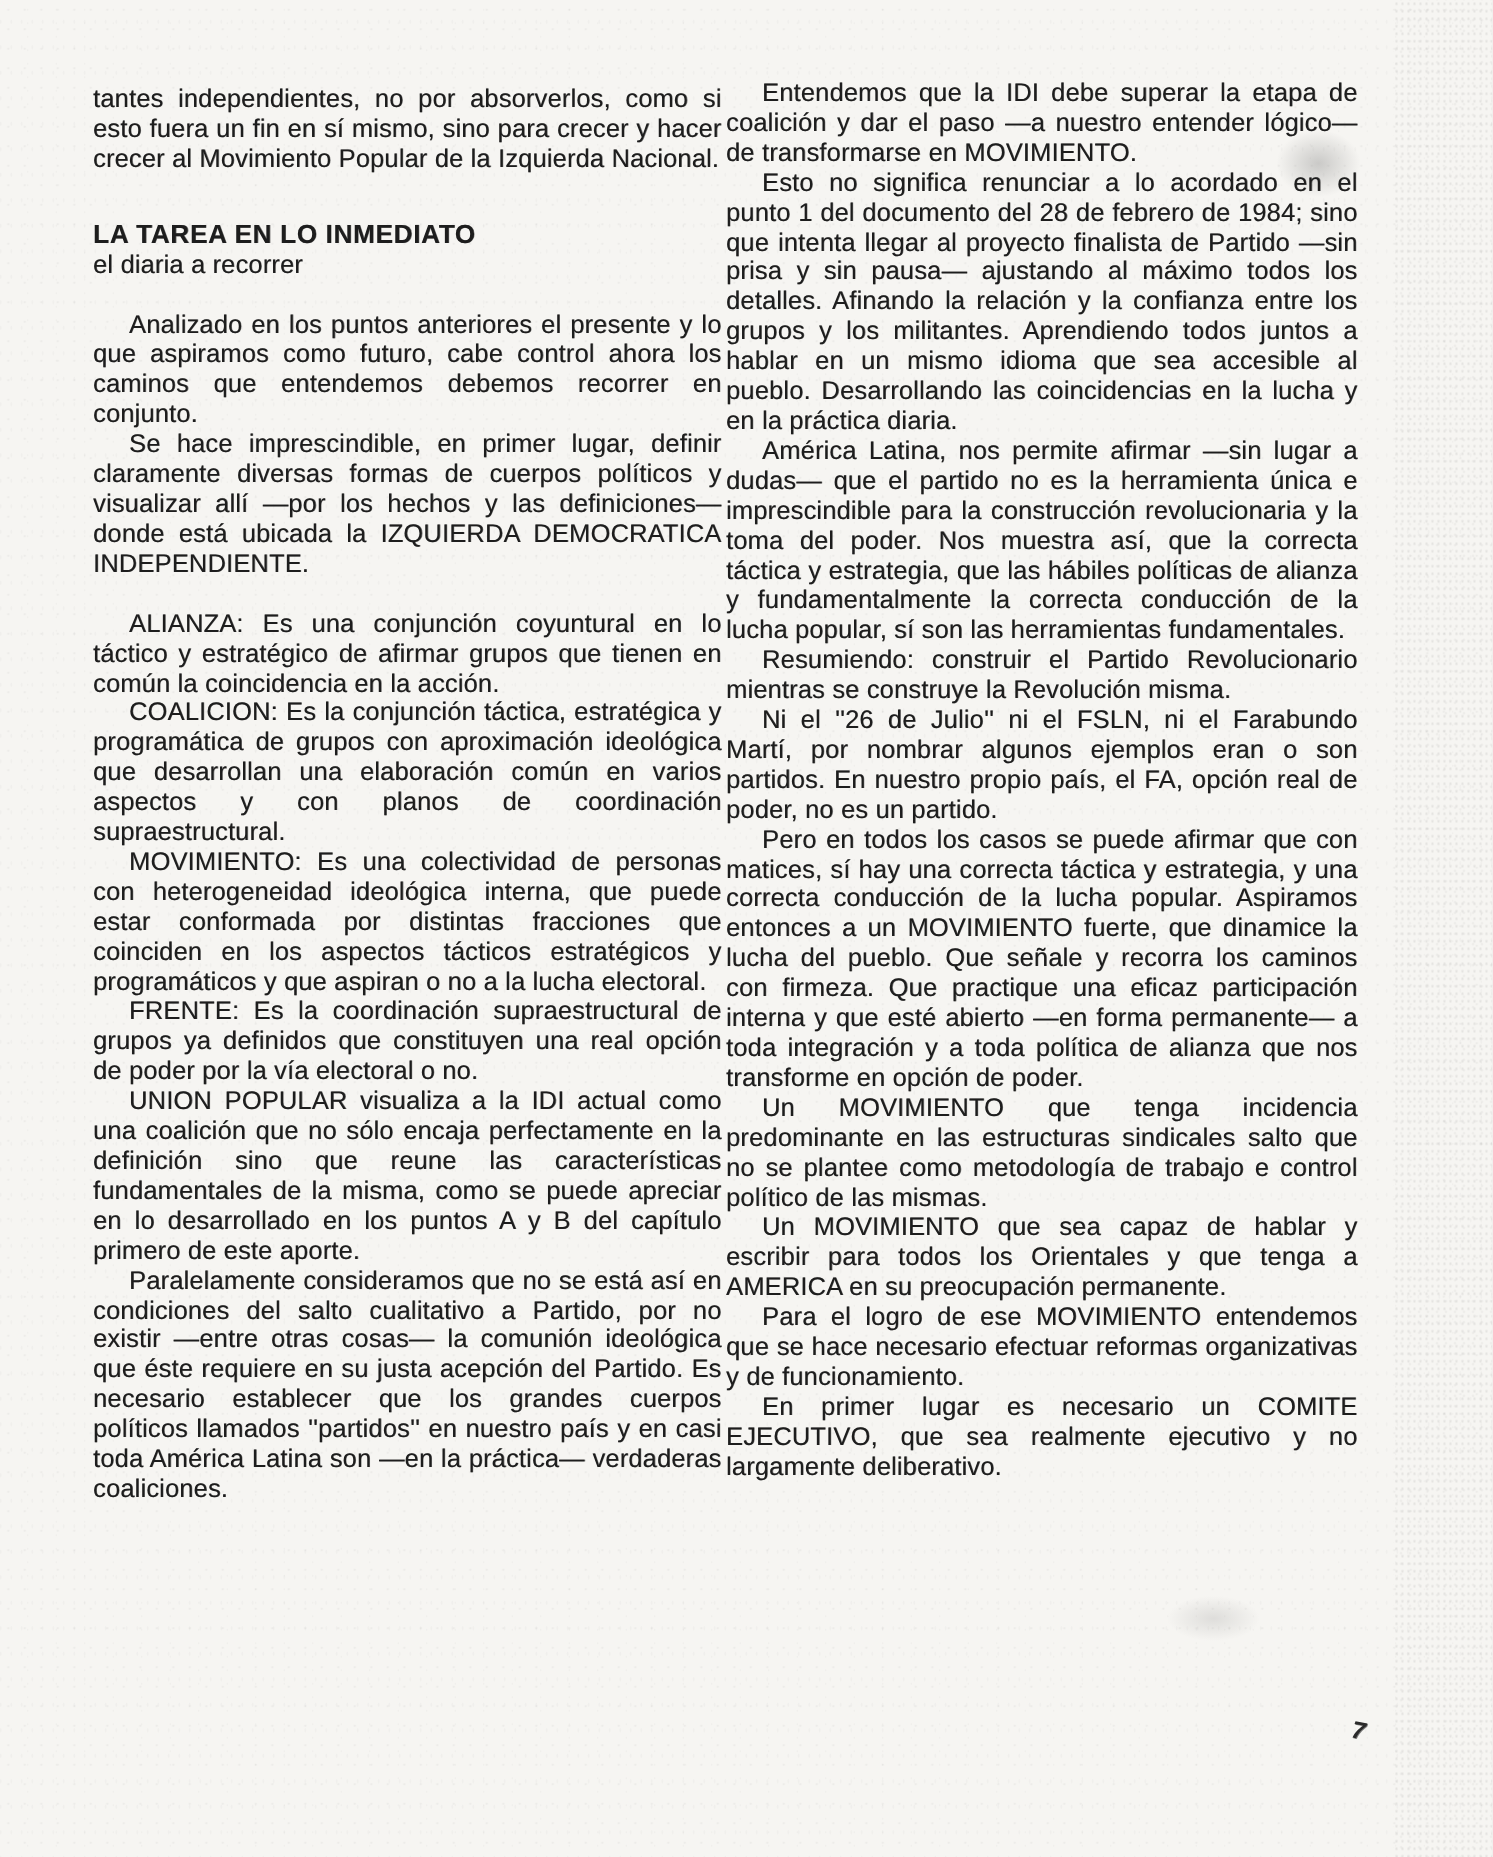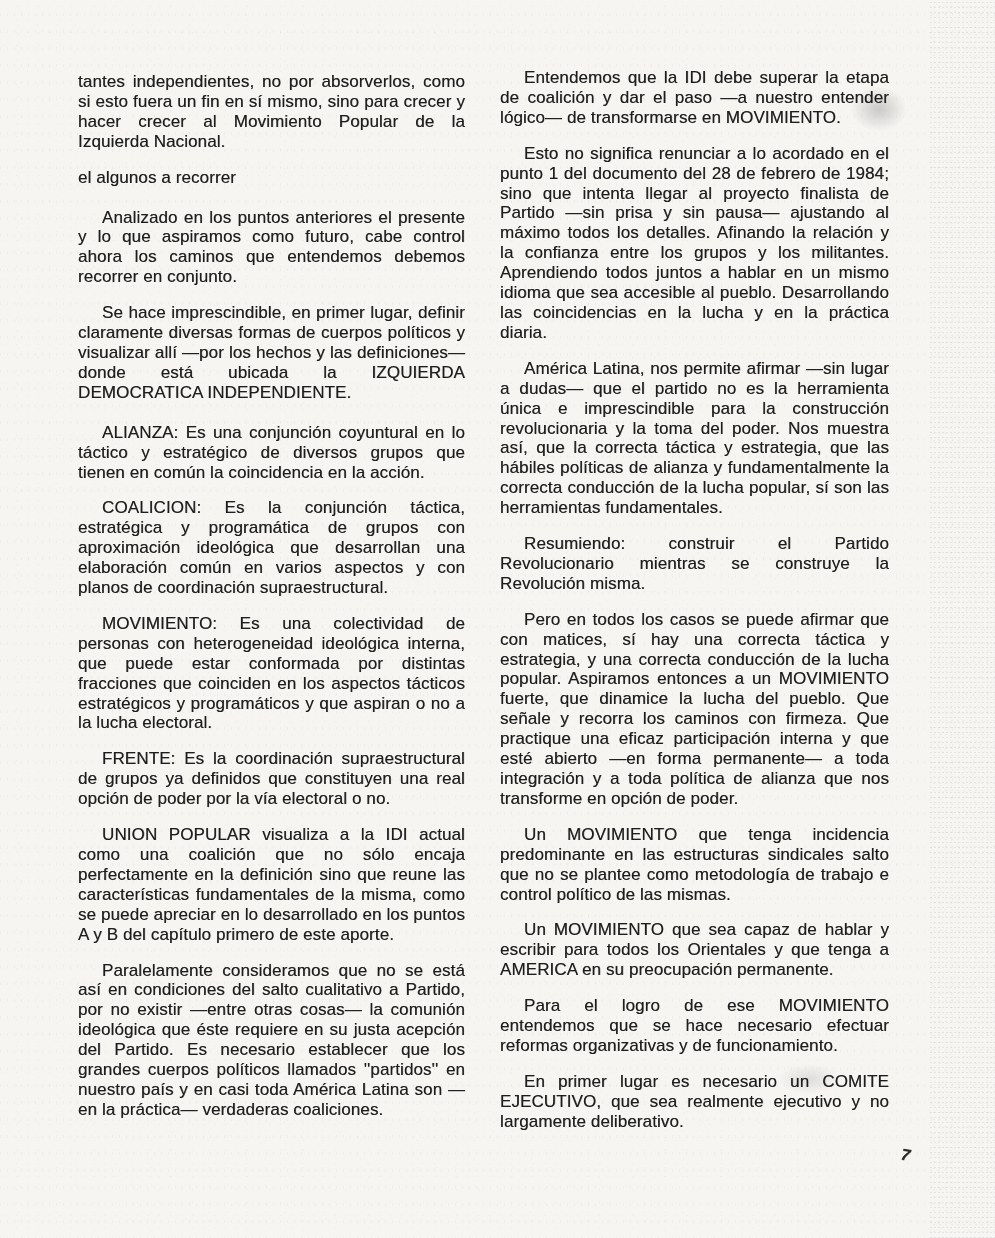--- a/index.html
+++ b/index.html
@@ -44,21 +44,21 @@
     font-size: 17px;
     line-height: 19.9px;
     text-align: justify;
     color: #1d1d1d;
     letter-spacing: 0.1px;
     text-shadow: 0.35px 0.25px 0 rgba(25,25,25,0.55);
   }
   .col-left  { left: 62px;  top: 56px; width: 419px; }
   .col-right { left: 484px; top: 52px; width: 421px; }
 
-  .blk { margin: 16px; padding: 0; }
+  .blk { margin: 0; padding: 0; }
   .continuation { text-indent: 0; }
   .paragraph    { text-indent: 24px; }
   .heading {
     font-size: 17.5px;
     font-weight: bold;
     letter-spacing: 0.4px;
     margin-top: 31px;
     text-align: left;
   }
   .subheading { margin-bottom: 20px; text-align: left; }
@@ -78,36 +78,38 @@
 </head>
 <body>
 
 <div class="page">
   <div class="edge-shade"></div>
   <div class="smudge smudge-a"></div>
   <div class="smudge smudge-b"></div>
 
   <div class="text-column col-left">
       <p class="blk continuation">tantes independientes, no por absorverlos, como si esto fuera un fin en sí mismo, sino para crecer y hacer crecer al Movimiento Popular de la Izquierda Nacional.</p>
-      <p class="blk subheading">el algunos a recorrer</p>
+      <h2 class="blk heading">LA TAREA EN LO INMEDIATO</h2>
+      <p class="blk subheading">el diaria a recorrer</p>
       <p class="blk paragraph">Analizado en los puntos anteriores el presente y lo que aspiramos como futuro, cabe control ahora los caminos que entendemos debemos recorrer en conjunto.</p>
       <p class="blk paragraph">Se hace imprescindible, en primer lugar, definir claramente diversas formas de cuerpos políticos y visualizar allí —por los hechos y las definiciones— donde está ubicada la IZQUIERDA DEMOCRATICA INDEPENDIENTE.</p>
-      <p class="blk paragraph gap-before">ALIANZA: Es una conjunción coyuntural en lo táctico y estratégico de diversos grupos que tienen en común la coincidencia en la acción.</p>
+      <p class="blk paragraph gap-before">ALIANZA: Es una conjunción coyuntural en lo táctico y estratégico de afirmar grupos que tienen en común la coincidencia en la acción.</p>
       <p class="blk paragraph">COALICION: Es la conjunción táctica, estratégica y programática de grupos con aproximación ideológica que desarrollan una elaboración común en varios aspectos y con planos de coordinación supraestructural.</p>
       <p class="blk paragraph">MOVIMIENTO: Es una colectividad de personas con heterogeneidad ideológica interna, que puede estar conformada por distintas fracciones que coinciden en los aspectos tácticos estratégicos y programáticos y que aspiran o no a la lucha electoral.</p>
       <p class="blk paragraph">FRENTE: Es la coordinación supraestructural de grupos ya definidos que constituyen una real opción de poder por la vía electoral o no.</p>
       <p class="blk paragraph">UNION POPULAR visualiza a la IDI actual como una coalición que no sólo encaja perfectamente en la definición sino que reune las características fundamentales de la misma, como se puede apreciar en lo desarrollado en los puntos A y B del capítulo primero de este aporte.</p>
       <p class="blk paragraph">Paralelamente consideramos que no se está así en condiciones del salto cualitativo a Partido, por no existir —entre otras cosas— la comunión ideológica que éste requiere en su justa acepción del Partido. Es necesario establecer que los grandes cuerpos políticos llamados ''partidos'' en nuestro país y en casi toda América Latina son —en la práctica— verdaderas coaliciones.</p>
     </div>
 
   <div class="text-column col-right">
       <p class="blk paragraph">Entendemos que la IDI debe superar la etapa de coalición y dar el paso —a nuestro entender lógico— de transformarse en MOVIMIENTO.</p>
       <p class="blk paragraph">Esto no significa renunciar a lo acordado en el punto 1 del documento del 28 de febrero de 1984; sino que intenta llegar al proyecto finalista de Partido —sin prisa y sin pausa— ajustando al máximo todos los detalles. Afinando la relación y la confianza entre los grupos y los militantes. Aprendiendo todos juntos a hablar en un mismo idioma que sea accesible al pueblo. Desarrollando las coincidencias en la lucha y en la práctica diaria.</p>
       <p class="blk paragraph">América Latina, nos permite afirmar —sin lugar a dudas— que el partido no es la herramienta única e imprescindible para la construcción revolucionaria y la toma del poder. Nos muestra así, que la correcta táctica y estrategia, que las hábiles políticas de alianza y fundamentalmente la correcta conducción de la lucha popular, sí son las herramientas fundamentales.</p>
       <p class="blk paragraph">Resumiendo: construir el Partido Revolucionario mientras se construye la Revolución misma.</p>
+      <p class="blk paragraph">Ni el ''26 de Julio'' ni el FSLN, ni el Farabundo Martí, por nombrar algunos ejemplos eran o son partidos. En nuestro propio país, el FA, opción real de poder, no es un partido.</p>
       <p class="blk paragraph">Pero en todos los casos se puede afirmar que con matices, sí hay una correcta táctica y estrategia, y una correcta conducción de la lucha popular. Aspiramos entonces a un MOVIMIENTO fuerte, que dinamice la lucha del pueblo. Que señale y recorra los caminos con firmeza. Que practique una eficaz participación interna y que esté abierto —en forma permanente— a toda integración y a toda política de alianza que nos transforme en opción de poder.</p>
       <p class="blk paragraph">Un MOVIMIENTO que tenga incidencia predominante en las estructuras sindicales salto que no se plantee como metodología de trabajo e control político de las mismas.</p>
       <p class="blk paragraph">Un MOVIMIENTO que sea capaz de hablar y escribir para todos los Orientales y que tenga a AMERICA en su preocupación permanente.</p>
       <p class="blk paragraph">Para el logro de ese MOVIMIENTO entendemos que se hace necesario efectuar reformas organizativas y de funcionamiento.</p>
       <p class="blk paragraph">En primer lugar es necesario un COMITE EJECUTIVO, que sea realmente ejecutivo y no largamente deliberativo.</p>
     </div>
 
   <div class="page-mark">7</div>
 </div>
 

